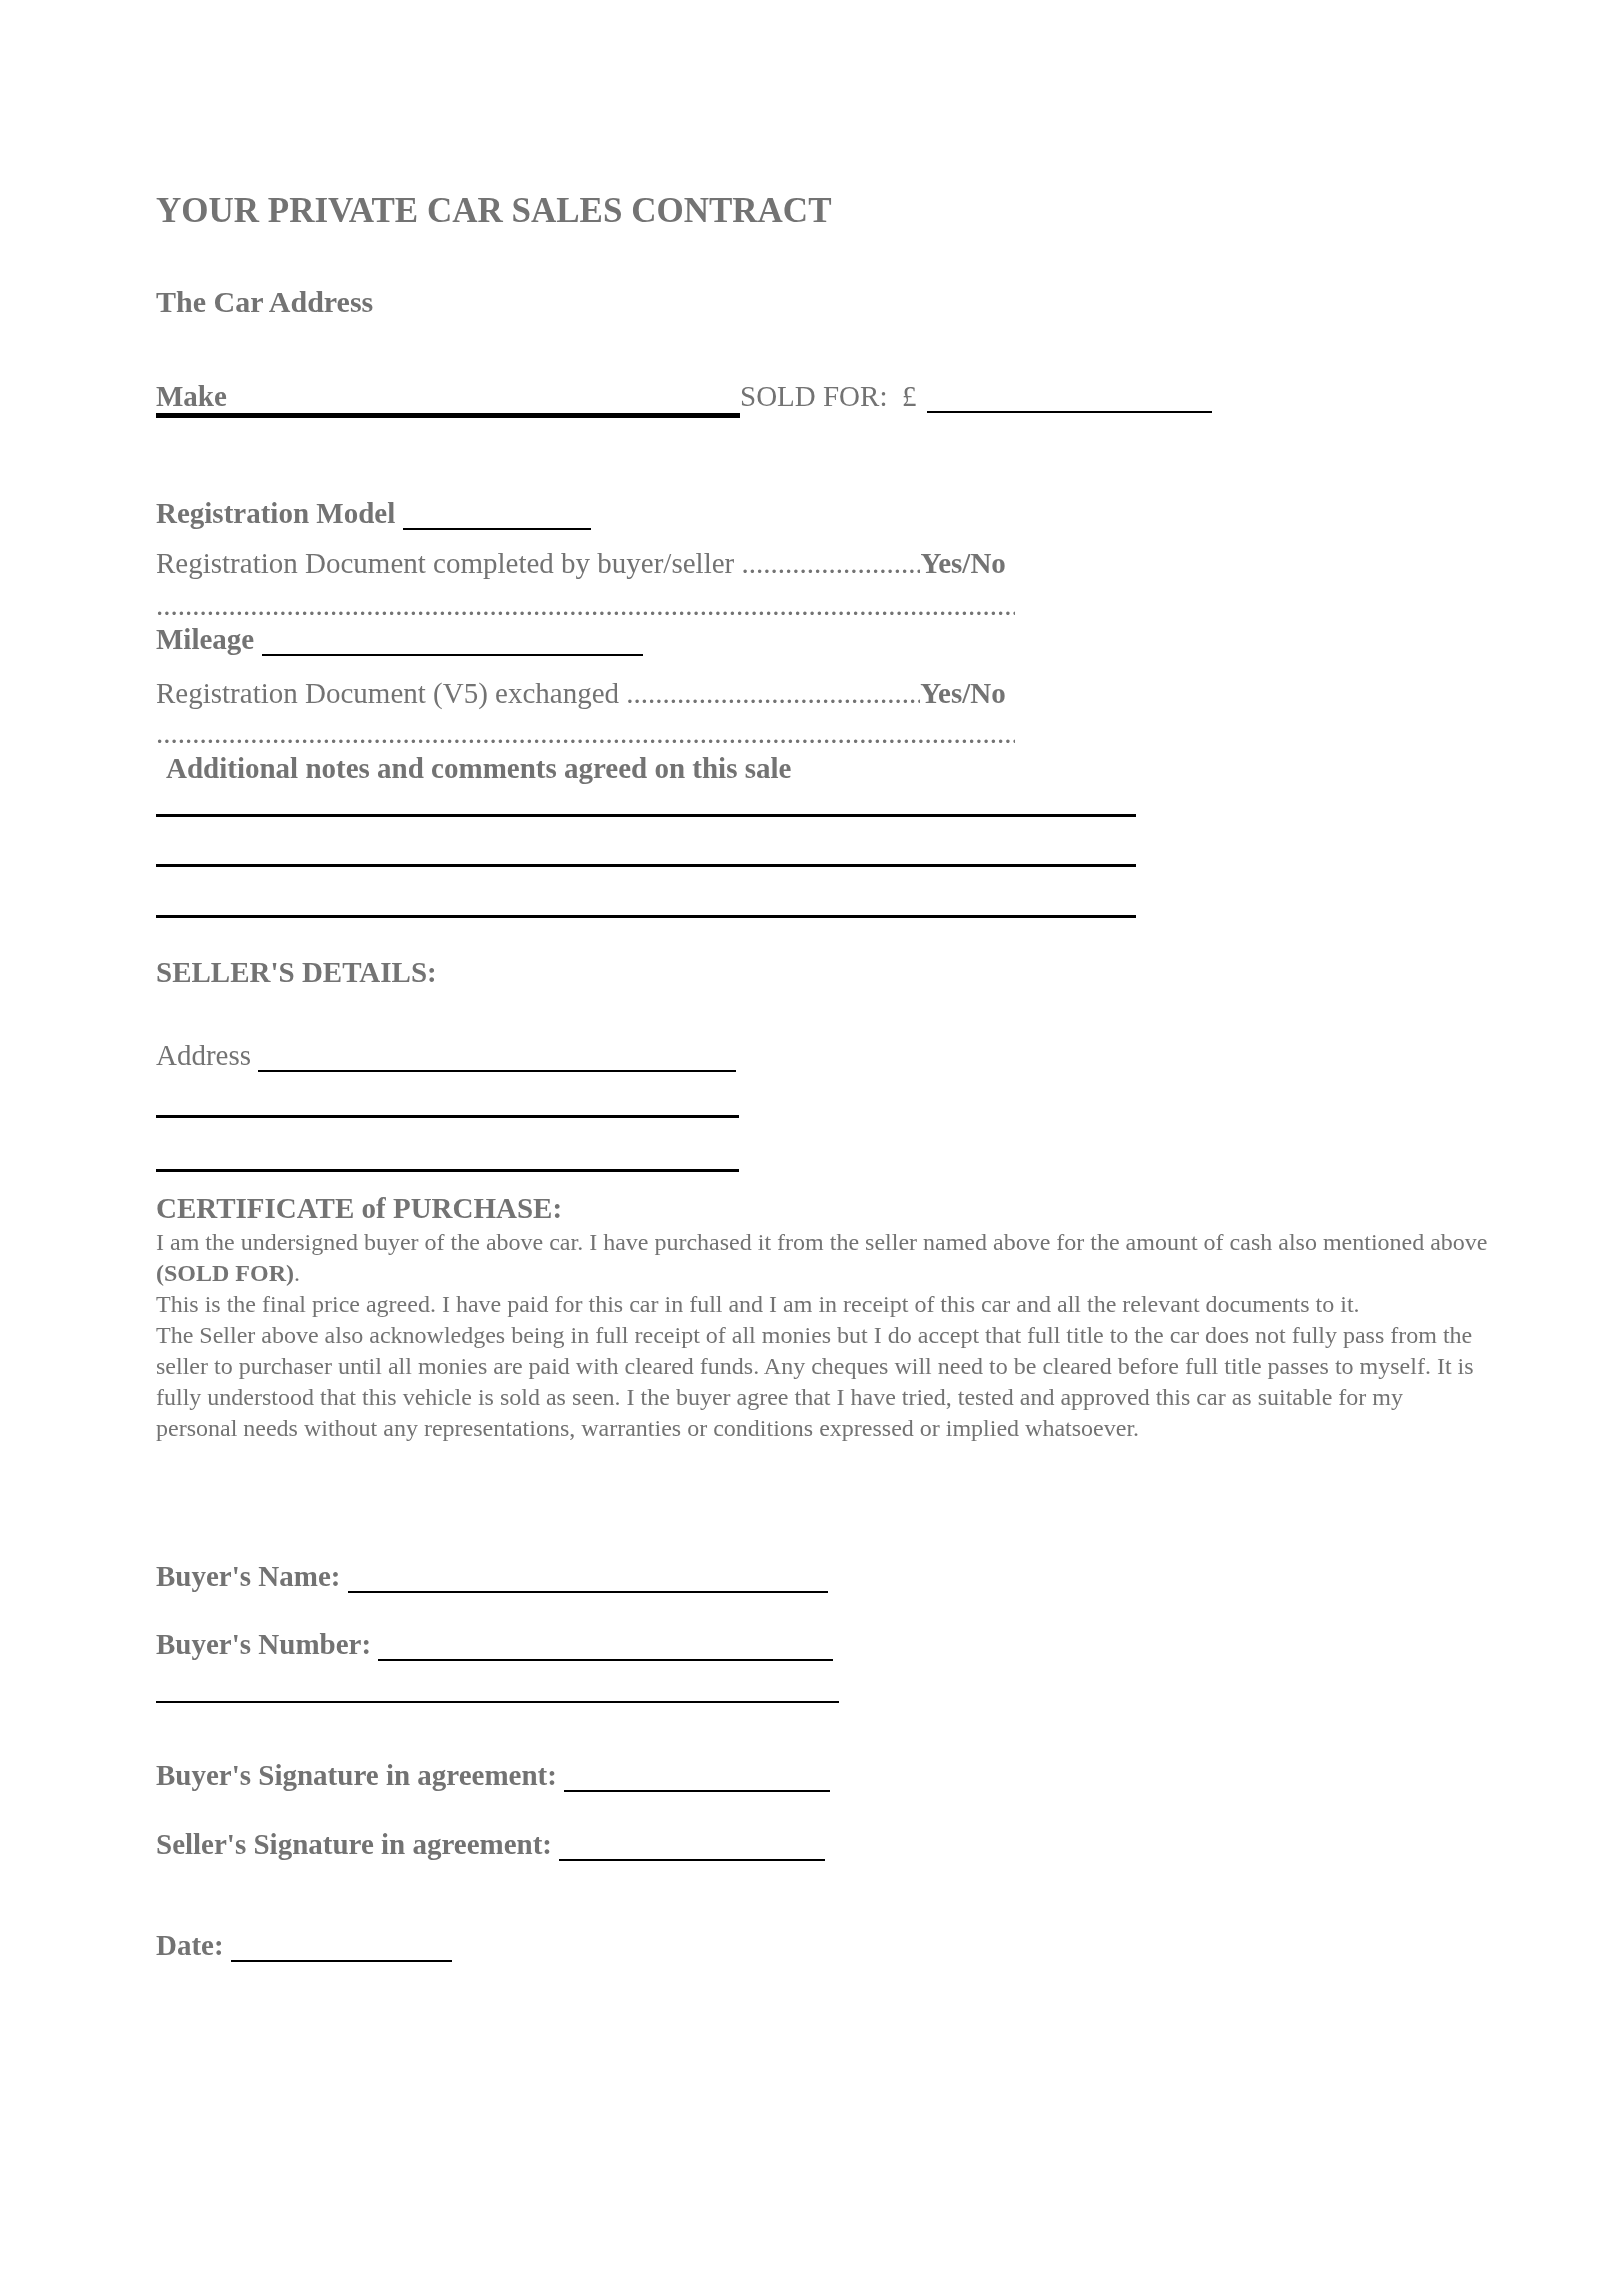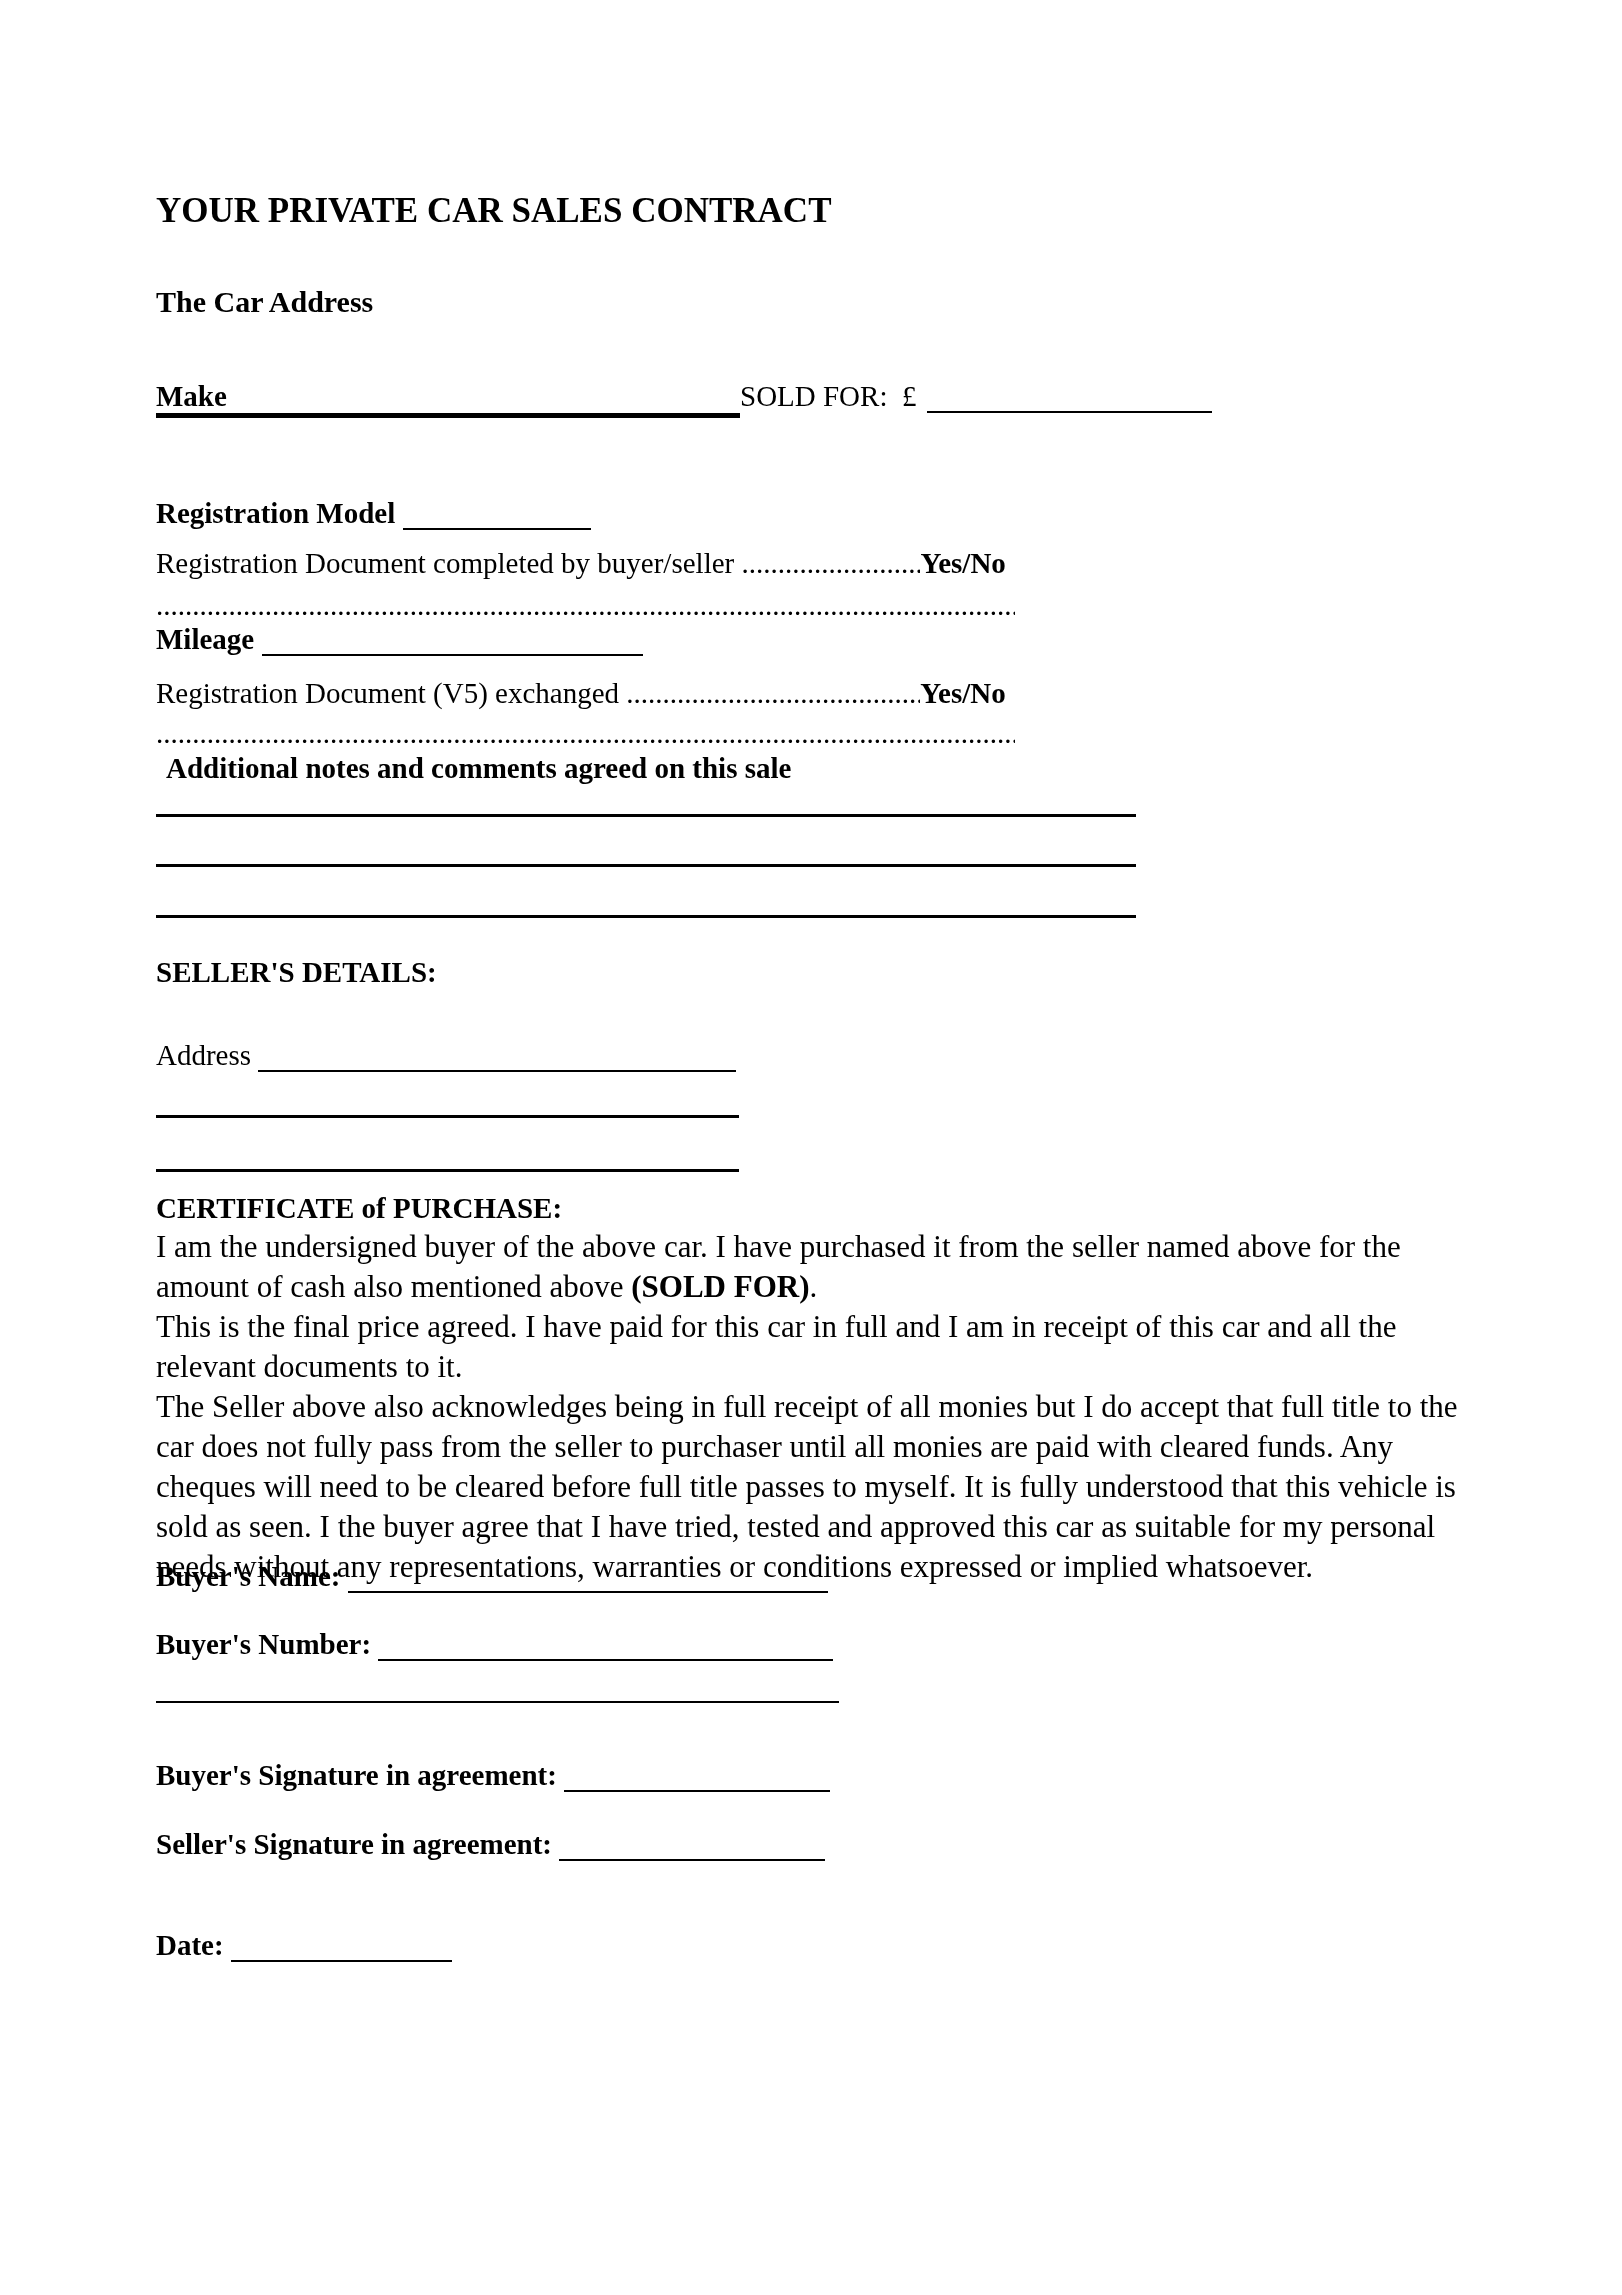--- a/index.html
+++ b/index.html
@@ -1,20 +1,20 @@
 <!DOCTYPE html>
 <html style="font-size:14.7px"><head>
 <meta charset="utf-8">
 <style>
   html,body{margin:0;padding:0;background:#ffffff;}
   .page{
     position:relative;
     width:1623px;height:2296px;
     background:#ffffff;
-    color:#000000;
+    color:#737373;
     font-family:"Liberation Serif","DejaVu Serif",serif;
     overflow:hidden;
   }
   .row{
     position:absolute;left:156px;
     font-size:29px;line-height:33px;
     white-space:nowrap;
   }
   .b{font-weight:bold;}
   .title{font-size:35px;font-weight:bold;line-height:40px;}
@@ -42,21 +42,21 @@
     vertical-align:bottom;
   }
   
   .hr{
     position:absolute;left:156px;height:0;
     border-top:3.7px solid #000;
   }
   .paras{
     position:absolute;left:156px;top:1227px;
     width:1332px;
-    font-size:31px;line-height:40px;
+    font-size:24px;line-height:31px;
     white-space:normal;
   }
   .paras p{margin:0;padding:0;}
 </style>
 </head>
 <body>
 
 <div class="page">
 
   <div class="row title" style="top:191px">YOUR PRIVATE CAR SALES CONTRACT</div>

